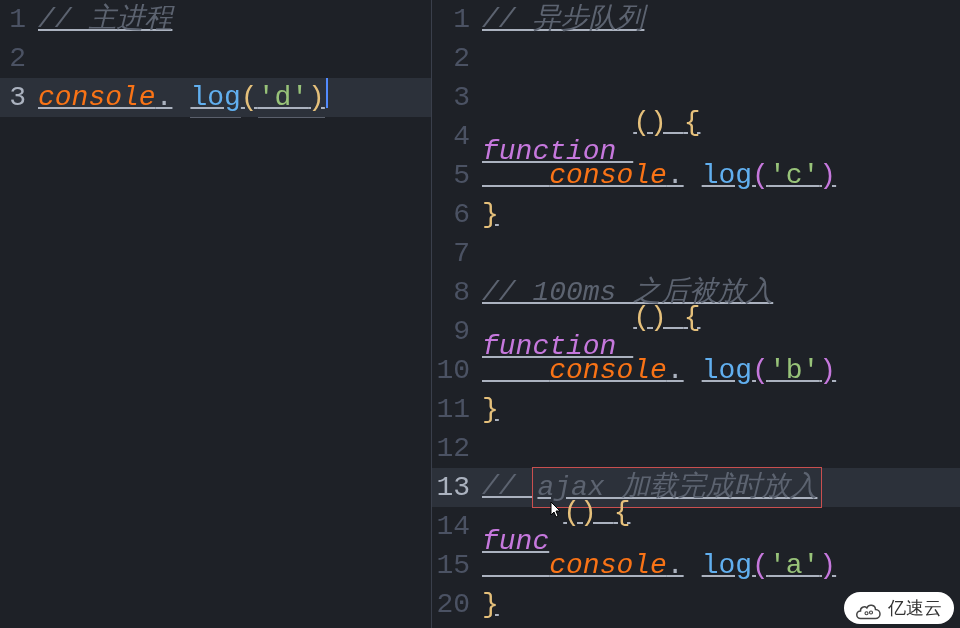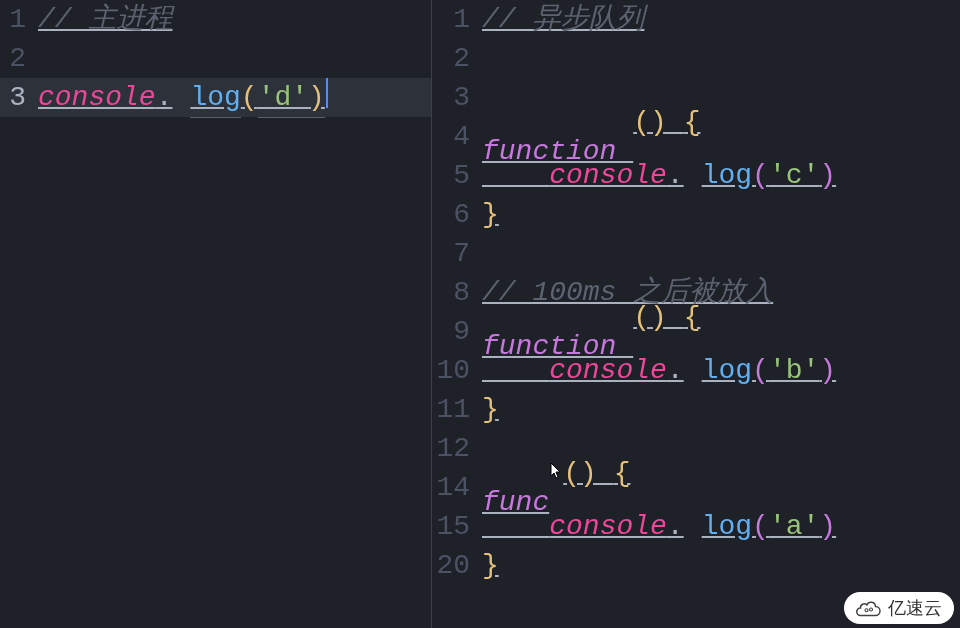--- a/index.html
+++ b/index.html
@@ -46,21 +46,21 @@
       color: #abb2bf;
     }
     .content {
       white-space: pre;
       display: flex;
       align-items: flex-start;
       text-decoration: underline;
     }
     .comment { color: #5c6370; font-style: italic; }
     .keyword { color: #c678dd; font-style: italic; margin-top: 29px; }
-    .console { color: #ec4899; font-style: italic; }
+    .console { color: #f97316; font-style: italic; }
     .method { color: #61afef; margin-left: 18px; }
     .punct { color: #abb2bf; }
     .dot { color: #abb2bf; }
     .br-yellow { color: #e5c07b; }
     .br-purple { color: #c678dd; }
     .str { color: #98c379; }
     .underline { border-bottom: 1px solid #5a5f6b; padding-bottom: 0px; }
     .sel-box {
       border: 1px solid #c94f4f;
       padding: 0 4px;
@@ -68,21 +68,21 @@
     }
     .sel-box .comment { font-style: italic; }
     .watermark {
       position: absolute;
       right: 6px;
       bottom: 4px;
       background: #fff;
       border-radius: 20px;
       padding: 4px 12px 4px 10px;
       display: flex;
-      align-items: center;
+      align-items: flex-end;
       gap: 6px;
       font-size: 18px;
       color: #333;
       font-family: sans-serif;
       font-style: normal;
     }
     .watermark .cloud {
       width: 28px;
       height: 18px;
     }
@@ -145,20 +145,24 @@
       <div class="content"><span class="punct">    </span><span class="console">console</span><span class="dot">.</span><span class="method">log</span><span class="br-purple">(</span><span class="str">'b'</span><span class="br-purple">)</span></div>
     </div>
     <div class="line">
       <div class="gutter">11</div>
       <div class="content"><span class="br-yellow">}</span></div>
     </div>
     <div class="line">
       <div class="gutter">12</div>
       <div class="content"></div>
     </div>
+    <div class="line" style="background: rgb(44, 49, 58);">
+      <div class="gutter active">13</div>
+      <div class="content"><span class="comment">// </span><span class="sel-box"><span class="comment">ajax 加载完成时放入</span></span></div>
+    </div>
     <div class="line">
       <div class="gutter">14</div>
       <div class="content"><span class="keyword">func</span><svg viewBox="0 0 12 18" width="14" height="18" style="vertical-align: middle; margin-top: 8px;">
           <path d="M1 1 L1 14 L4 11 L6 16 L8 15 L6 10 L10 10 Z" fill="#fff" stroke="#000" stroke-width="1"></path>
         </svg><span class="br-yellow">(</span><span class="br-yellow">) </span><span class="br-yellow">{</span></div>
     </div>
     <div class="line">
       <div class="gutter">15</div>
       <div class="content"><span class="punct">    </span><span class="console">console</span><span class="dot">.</span><span class="method">log</span><span class="br-purple">(</span><span class="str">'a'</span><span class="br-purple">)</span></div>
     </div>

